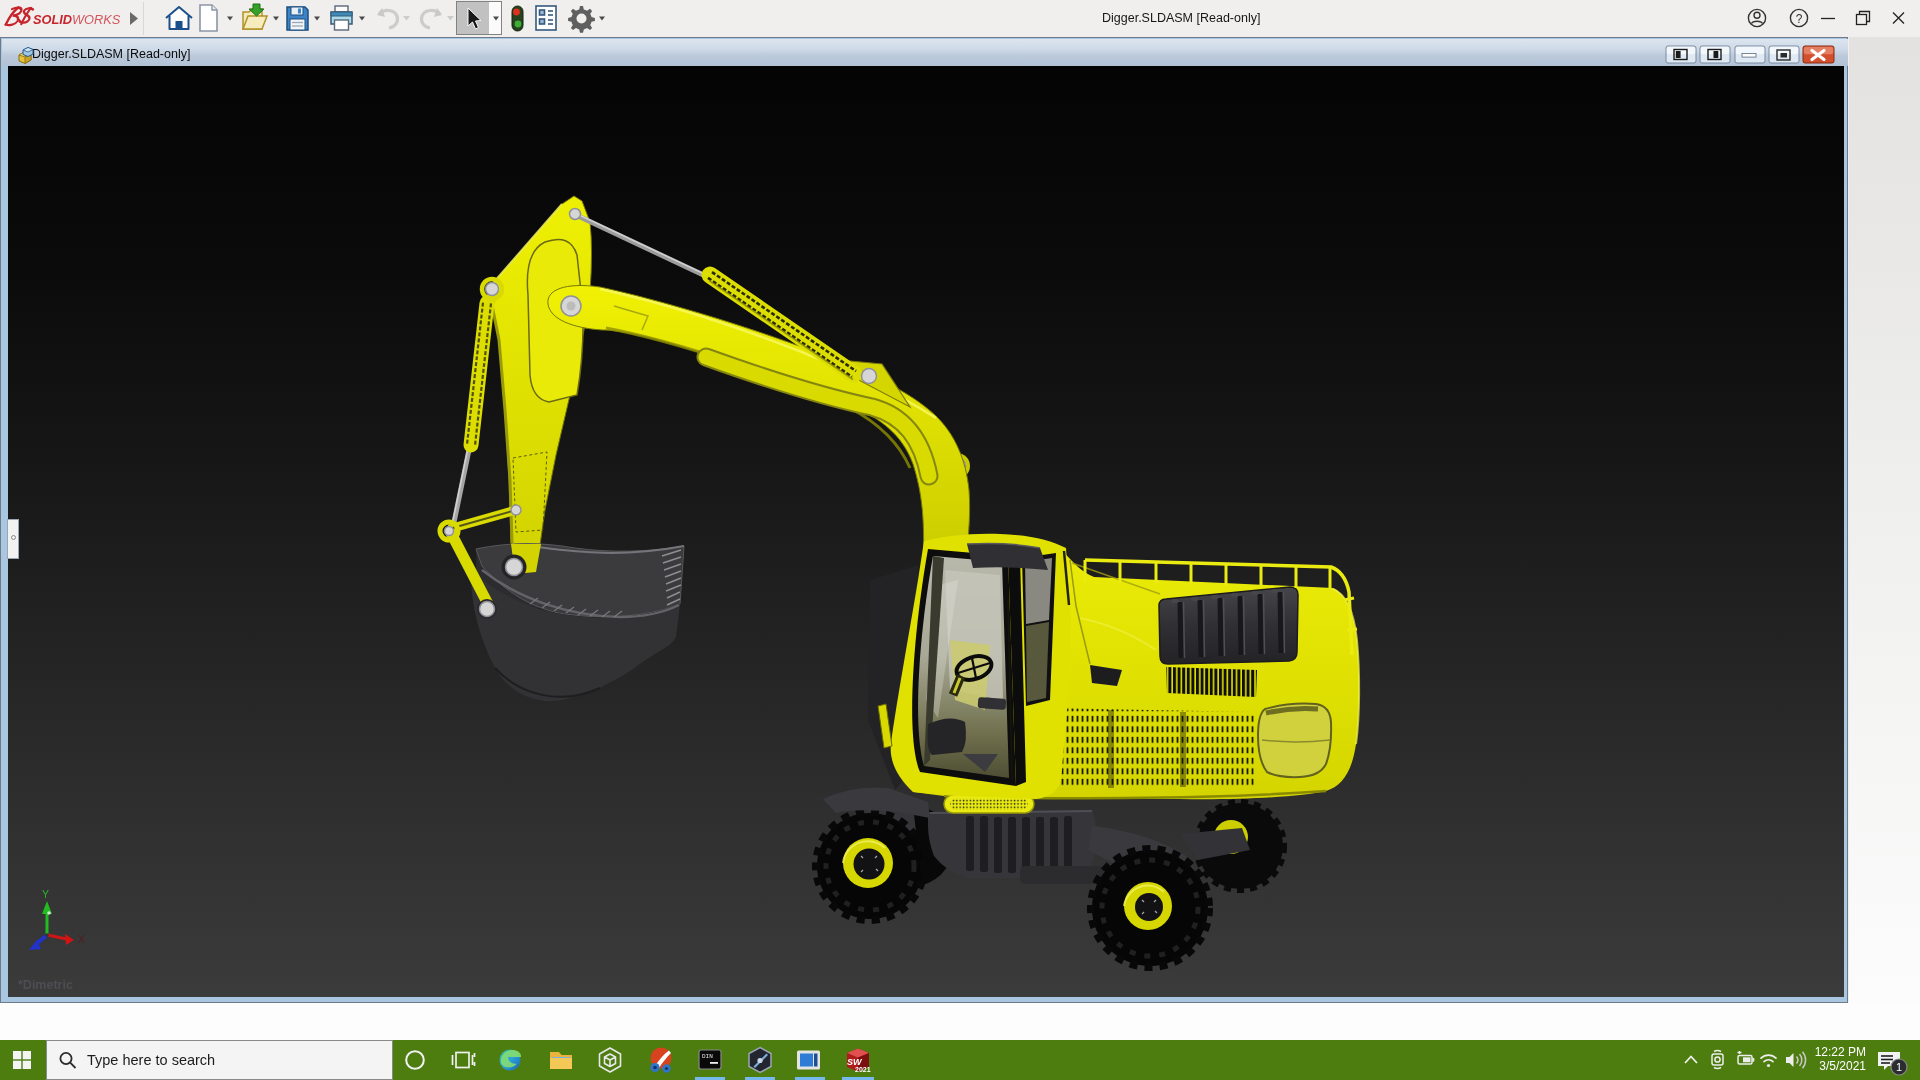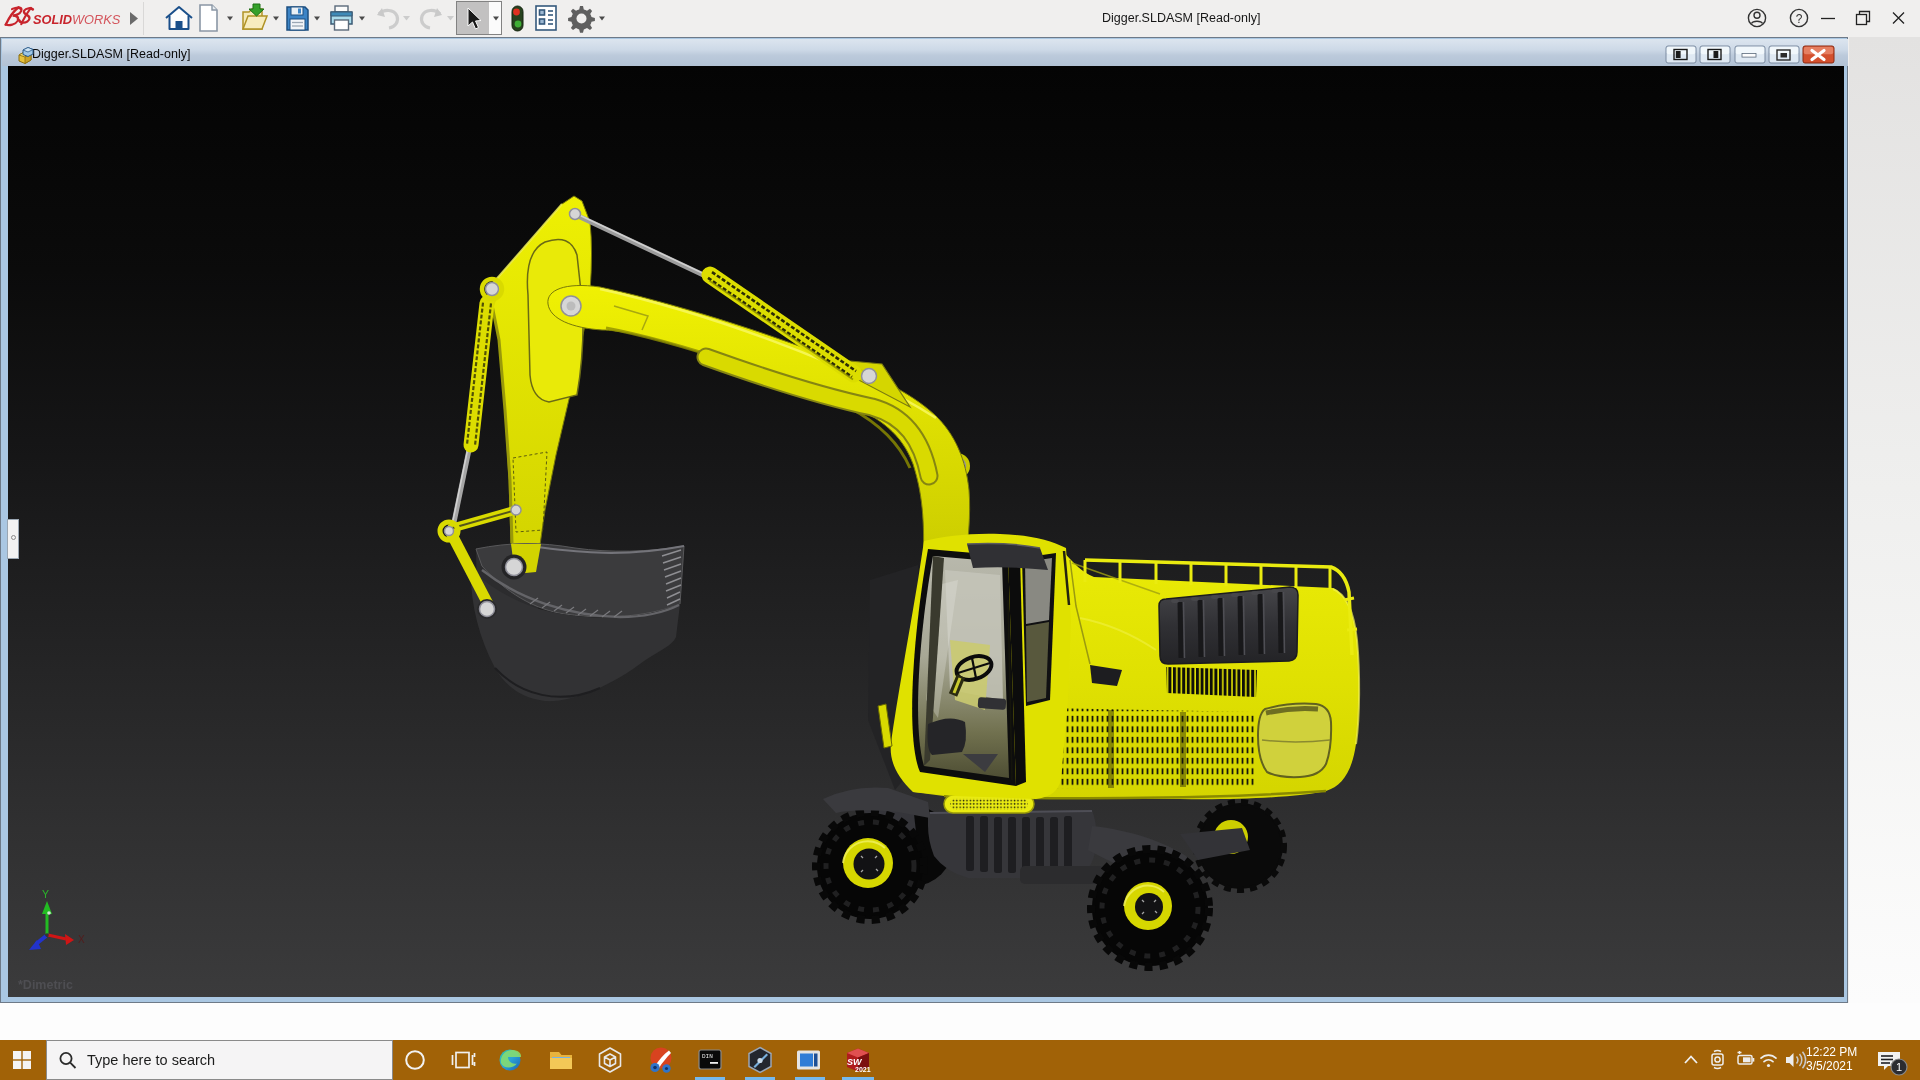--- a/index.html
+++ b/index.html
@@ -16,25 +16,25 @@
   
   
   #docwin{position:absolute;left:0px;top:37px;width:1848px;height:966px;
     border:1px solid #6e7a88;background:#aac7e2;z-index:2;box-sizing:border-box;}
   #doccaption{position:absolute;left:1px;top:1px;width:1846px;height:27px;
     background:linear-gradient(180deg,#dce5ef 0%,#cdd9e7 40%,#bccadb 60%,#b2c2d5 100%);}
   #doccaption .txt{position:absolute;left:30px;top:8px;font-size:12.5px;color:#0a0a0a;}
   #viewport{position:absolute;left:7px;top:28px;width:1836px;height:931px;
     background:linear-gradient(180deg,#040404 0%,#0b0b0b 22%,#161617 42%,#232324 62%,#303031 82%,#3b3b3c 100%);}
   
-  #taskbar{position:absolute;left:0;top:1040px;width:1920px;height:40px;background:#a16207;z-index:30;}
+  #taskbar{position:absolute;left:0;top:1040px;width:1920px;height:40px;background:#4d7c0f;z-index:30;}
   #searchbox{position:absolute;left:46px;top:0px;width:347px;height:40px;background:#f5f4f5;
     border:1px solid #8a8a8a;box-sizing:border-box;}
   #searchbox span{position:absolute;left:40px;top:11px;font-size:14.5px;color:#1c1c1c;}
-  #clock{position:absolute;left:1806px;top:5px;width:60px;text-align:left;color:#fff;
+  #clock{position:absolute;left:1806px;top:5px;width:60px;text-align:right;color:#fff;
     font-size:12px;line-height:14px;}
 </style>
 </head>
 <body>
 <div id="stage">
   <div id="rightstrip"></div>
   <div id="statusstrip"></div>
 
   <div id="docwin">
     <div style="position:absolute;left:6px;top:481px;width:12px;height:40px;background:#f2f2f2;border:1px solid #9aa6b2;box-sizing:border-box;z-index:5;">

